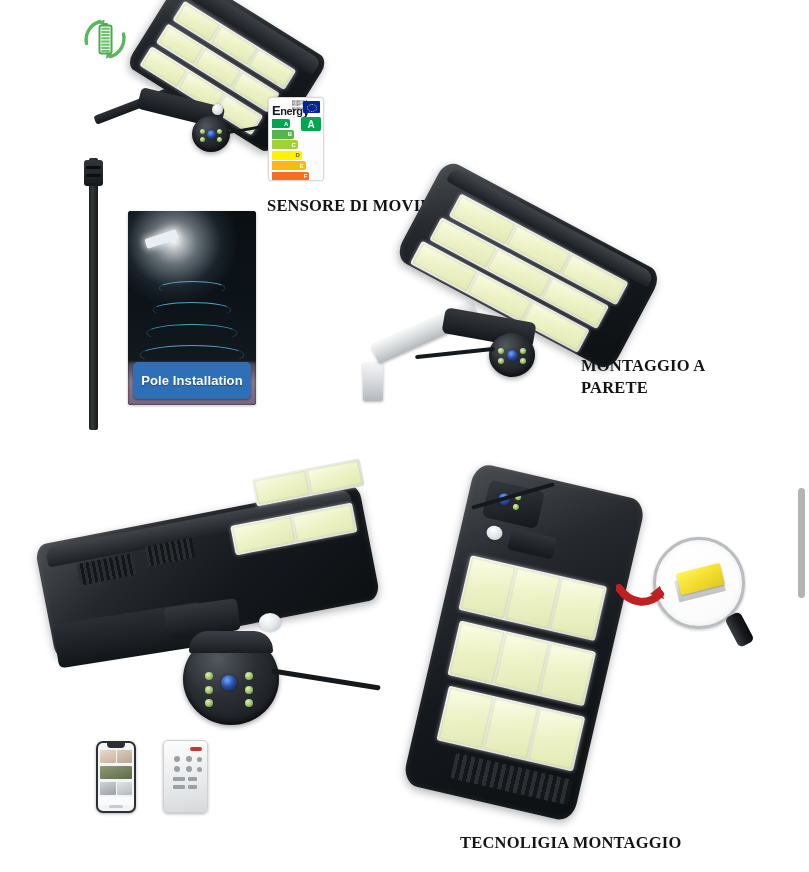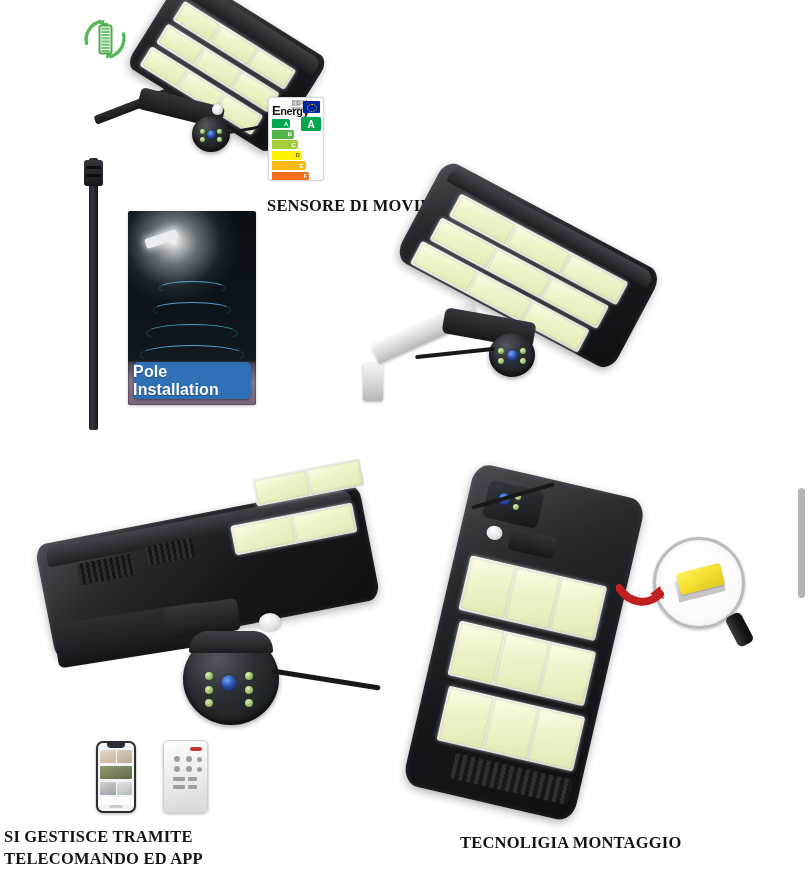--- a/index.html
+++ b/index.html
@@ -183,21 +183,21 @@
     border-radius: 5px;
     display: flex;
     align-items: center;
     justify-content: center;
     box-shadow: 0 1px 2px rgba(0,0,0,.4);
   }
   .pole-badge span {
     color: #fff;
     font-family: "Liberation Sans", sans-serif;
     font-weight: bold;
-    font-size: 16px;
+    font-size: 13px;
     letter-spacing: .1px;
     text-shadow: 0 1px 1px rgba(0,0,0,.35);
   }
 
   
   .lamp-shell {
     position: absolute;
     background: linear-gradient(145deg, #4a4d52 0%, #26292e 28%, #15181c 58%, #0d1013 100%);
     border-radius: 10px / 14px;
     box-shadow: inset 0 0 6px rgba(255,255,255,.10), 0 3px 8px rgba(0,0,0,.3);
@@ -497,20 +497,22 @@
     <div class="cam-dome" style="left:134px; top:118px; width:46px; height:44px;">
       <div class="cam-lens" style="left:18px; top:17px; width:11px; height:11px;"></div>
       <div class="ir-led" style="left:9px; top:15px; width:6px; height:6px;"></div>
       <div class="ir-led" style="left:9px; top:25px; width:6px; height:6px;"></div>
       <div class="ir-led" style="left:31px; top:15px; width:6px; height:6px;"></div>
       <div class="ir-led" style="left:31px; top:25px; width:6px; height:6px;"></div>
     </div>
     <div style="position:absolute; left:60px; top:136px; width:80px; height:4px; background:#16191c; border-radius:2px; transform:rotate(-6deg);"></div>
   </div>
 
+  <div class="caption" style="left:581px; top:355px; font-size:16.5px;">MONTAGGIO A
+PARETE</div>
 
   <div style="position:absolute; left:55px; top:505px; width:330px; height:245px;">
     <div style="position:absolute; left:-10px; top:0px; width:330px; height:160px; transform:rotate(-11deg);">
       <div class="lamp-shell" style="left:0; top:8px; width:330px; height:118px; border-radius:12px/16px;"></div>
       <div style="position:absolute; left:10px; top:12px; width:310px; height:20px; background:linear-gradient(180deg,#41454b,#1d2024); border-radius:10px 10px 4px 4px;"></div>
 
       <div style="position:absolute; left:38px; top:34px; width:56px; height:22px; background:repeating-linear-gradient(90deg,#2a2e33 0 3px,#14171a 3px 6px); border-radius:2px;"></div>
       <div style="position:absolute; left:108px; top:30px; width:48px; height:20px; background:repeating-linear-gradient(90deg,#2a2e33 0 3px,#14171a 3px 6px); border-radius:2px;"></div>
 
       <div class="led-module" style="left:196px; top:26px; width:124px; height:30px; grid-template-columns:repeat(2,1fr);">
@@ -564,22 +566,20 @@
     <div class="rm-btn" style="left:33px; top:16px; width:5px; height:5px;"></div>
     <div class="rm-btn" style="left:10px; top:25px; width:6px; height:6px;"></div>
     <div class="rm-btn" style="left:22px; top:25px; width:6px; height:6px;"></div>
     <div class="rm-btn" style="left:33px; top:26px; width:5px; height:5px;"></div>
     <div class="rm-bar" style="left:9px; top:36px; width:12px; height:4px;"></div>
     <div class="rm-bar" style="left:24px; top:36px; width:9px; height:4px;"></div>
     <div class="rm-bar" style="left:9px; top:44px; width:12px; height:4px;"></div>
     <div class="rm-bar" style="left:24px; top:44px; width:9px; height:4px;"></div>
   </div>
 
-  <div class="caption" style="left:4px; top:826px; font-size:16.5px;">SI GESTISCE TRAMITE
-TELECOMANDO ED APP</div>
 
   <div style="position:absolute; left:440px; top:480px; width:300px; height:350px;">
     <div style="position:absolute; left:10px; top:0px; width:185px; height:350px; transform:rotate(13deg); transform-origin:50% 30%;">
       <div class="lamp-shell" style="left:0; top:0; width:175px; height:330px; border-radius:16px/20px;"></div>
 
       <div style="position:absolute; left:18px; top:14px; width:56px; height:38px; background:linear-gradient(160deg,#35393f,#14171b); border-radius:6px;"></div>
       <div class="cam-lens" style="left:30px; top:24px; width:12px; height:12px;"></div>
       <div class="ir-led" style="left:46px; top:22px; width:6px; height:6px;"></div>
       <div class="ir-led" style="left:46px; top:32px; width:6px; height:6px;"></div>
       <div class="pir-sensor" style="left:26px; top:58px; width:16px; height:14px;"></div>

